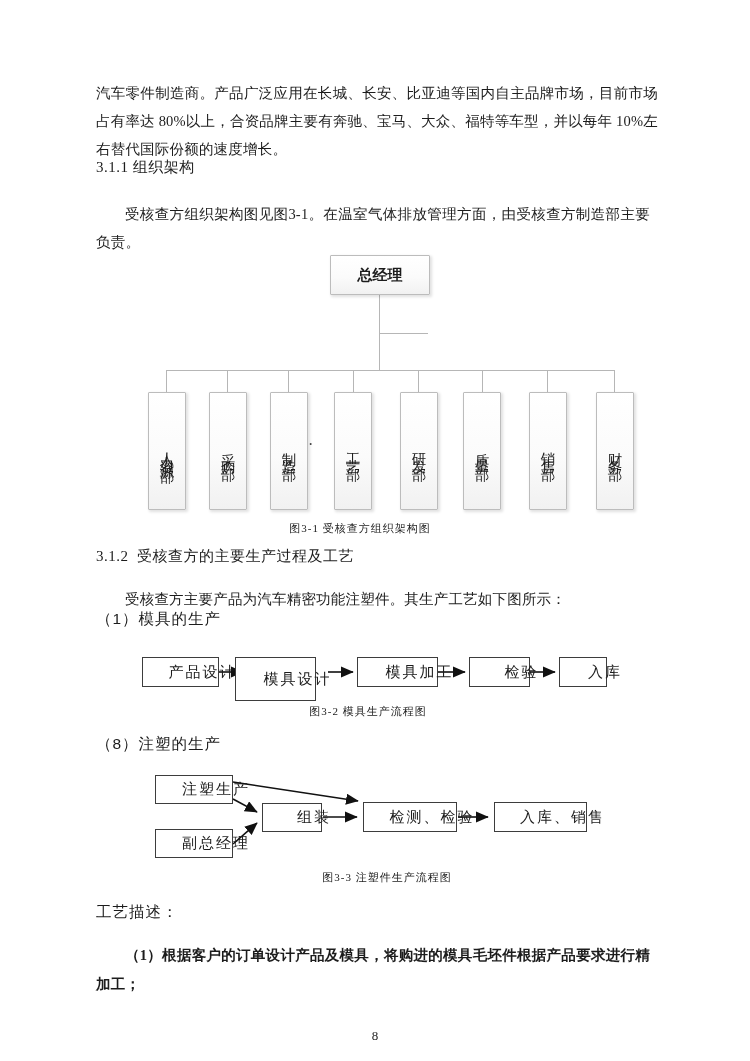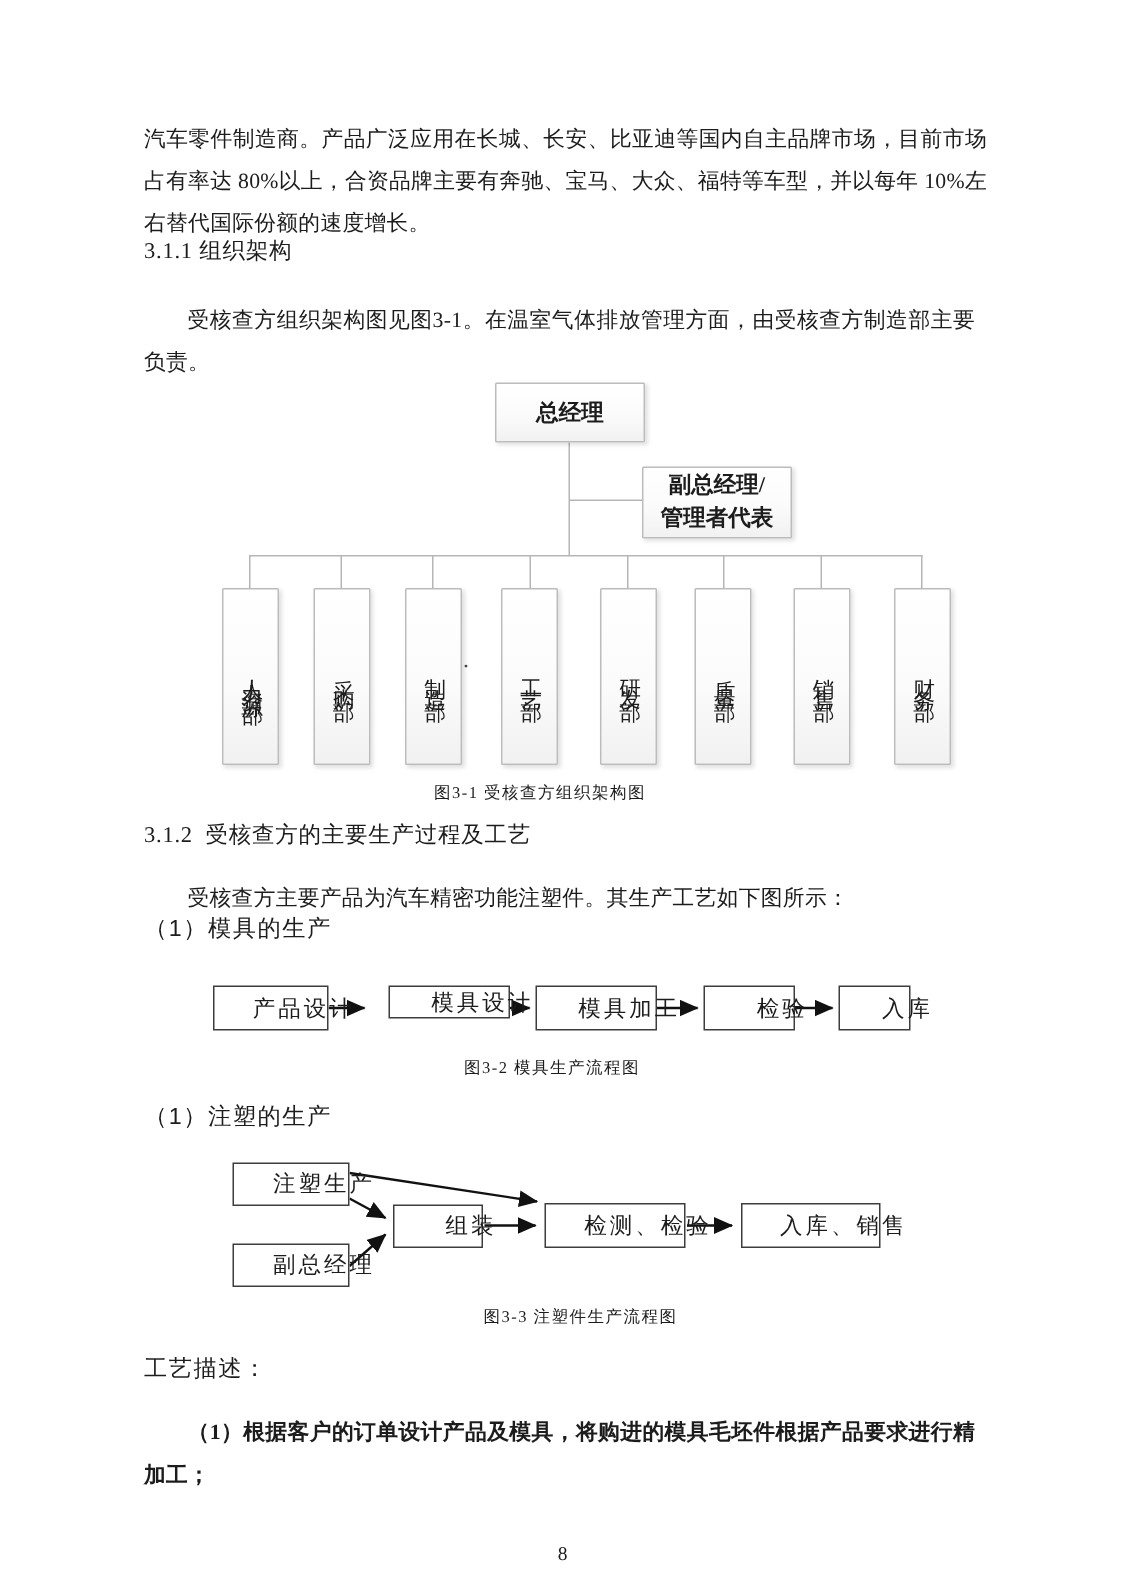--- a/index.html
+++ b/index.html
@@ -70,26 +70,20 @@
   <div class="line" style="left:166px;top:120px;width:1px;height:22px"></div>
   <div class="line" style="left:227px;top:120px;width:1px;height:22px"></div>
   <div class="line" style="left:288px;top:120px;width:1px;height:22px"></div>
   <div class="line" style="left:353px;top:120px;width:1px;height:22px"></div>
   <div class="line" style="left:418px;top:120px;width:1px;height:22px"></div>
   <div class="line" style="left:482px;top:120px;width:1px;height:22px"></div>
   <div class="line" style="left:547px;top:120px;width:1px;height:22px"></div>
   <div class="line" style="left:614px;top:120px;width:1px;height:22px"></div>
 
   <div class="obox" style="left:330px;top:5px;width:100px;height:40px;font-weight:bold">总经理</div>
-  <div class="obox deputy" style="left:428px;top:61px;width:100px;height:48px">
-    <div>
-      <span>副总经理/</span>
-      <span>管理者代表</span>
-    </div>
-  </div>
   <div class="obox" style="left:148px;top:142px;width:38px;height:118px">
       <span class="vlabel" style="letter-spacing:4px">人力资源部</span>
     </div>
   <div class="obox" style="left:209px;top:142px;width:38px;height:118px">
       <span class="vlabel">采购部</span>
     </div>
   <div class="obox" style="left:270px;top:142px;width:38px;height:118px">
       <span class="vlabel">制造部</span>
     </div>
   <div class="obox" style="left:334px;top:142px;width:38px;height:118px">
@@ -122,28 +116,28 @@
       <marker id="ah1" markerWidth="9" markerHeight="8" refX="7.5" refY="3.5" orient="auto">
         <path d="M0,0 L8,3.5 L0,7 z" fill="#111"></path>
       </marker>
     </defs>
     <line x1="219" y1="27" x2="243" y2="27" stroke="#111" stroke-width="1.6" marker-end="url(#ah1)"></line>
     <line x1="328" y1="27" x2="353" y2="27" stroke="#111" stroke-width="1.6" marker-end="url(#ah1)"></line>
     <line x1="438" y1="27" x2="465" y2="27" stroke="#111" stroke-width="1.6" marker-end="url(#ah1)"></line>
     <line x1="530" y1="27" x2="555" y2="27" stroke="#111" stroke-width="1.6" marker-end="url(#ah1)"></line>
   </svg>
   <div class="fbox" style="left:142px;top:12px;width:77px;height:30px">产品设计</div>
-  <div class="fbox" style="left:259px;top:12px;width:81px;height:22px">模具设计</div>
+  <div class="fbox" style="left:235px;top:12px;width:81px;height:44px">模具设计</div>
   <div class="fbox" style="left:357px;top:12px;width:81px;height:30px">模具加工</div>
   <div class="fbox" style="left:469px;top:12px;width:61px;height:30px">检验</div>
   <div class="fbox" style="left:559px;top:12px;width:48px;height:30px">入库</div>
 </div>
 <div class="abs caption" style="left:368px;top:704px">图3-2 模具生产流程图</div>
 
-<div class="abs h-bold" style="top:734px">（1）注塑的生产</div>
+<div class="abs h-bold" style="top:734px">（8）注塑的生产</div>
 
 <div class="abs flow" style="top:765px;height:100px">
   <svg class="arrows" width="750" height="100">
     <defs>
       <marker id="ah2" markerWidth="9" markerHeight="8" refX="7.5" refY="3.5" orient="auto">
         <path d="M0,0 L8,3.5 L0,7 z" fill="#111"></path>
       </marker>
     </defs>
     <line x1="233" y1="17" x2="358" y2="36" stroke="#111" stroke-width="1.6" marker-end="url(#ah2)"></line>
     <line x1="233" y1="34" x2="257" y2="47" stroke="#111" stroke-width="1.6" marker-end="url(#ah2)"></line>

